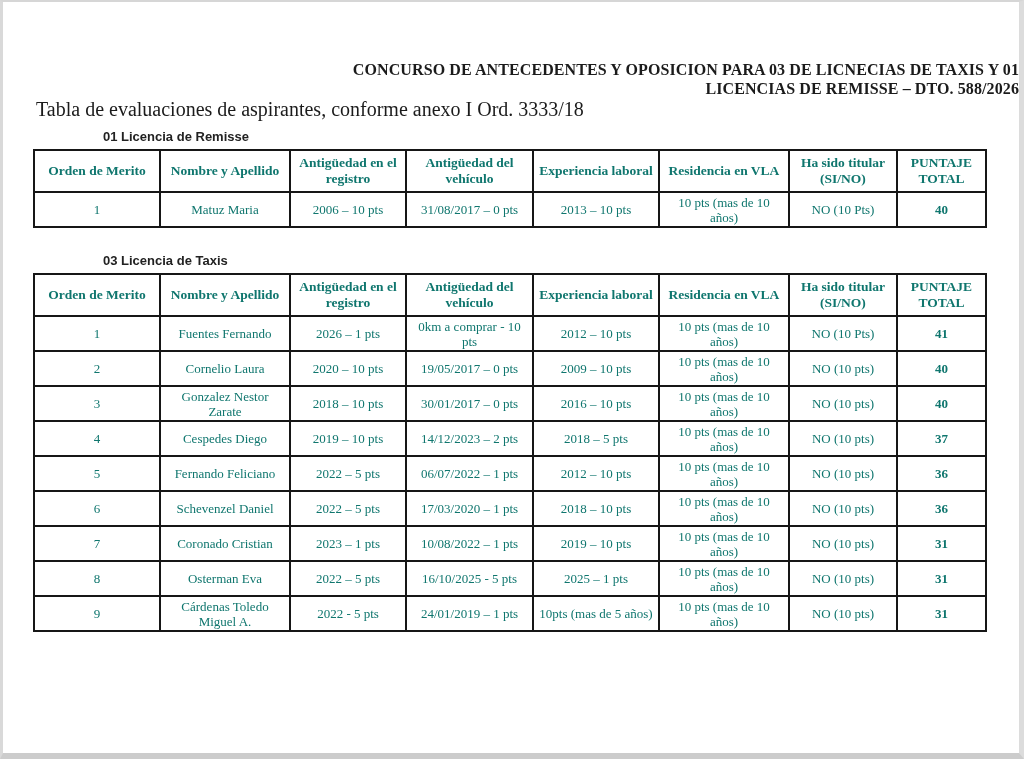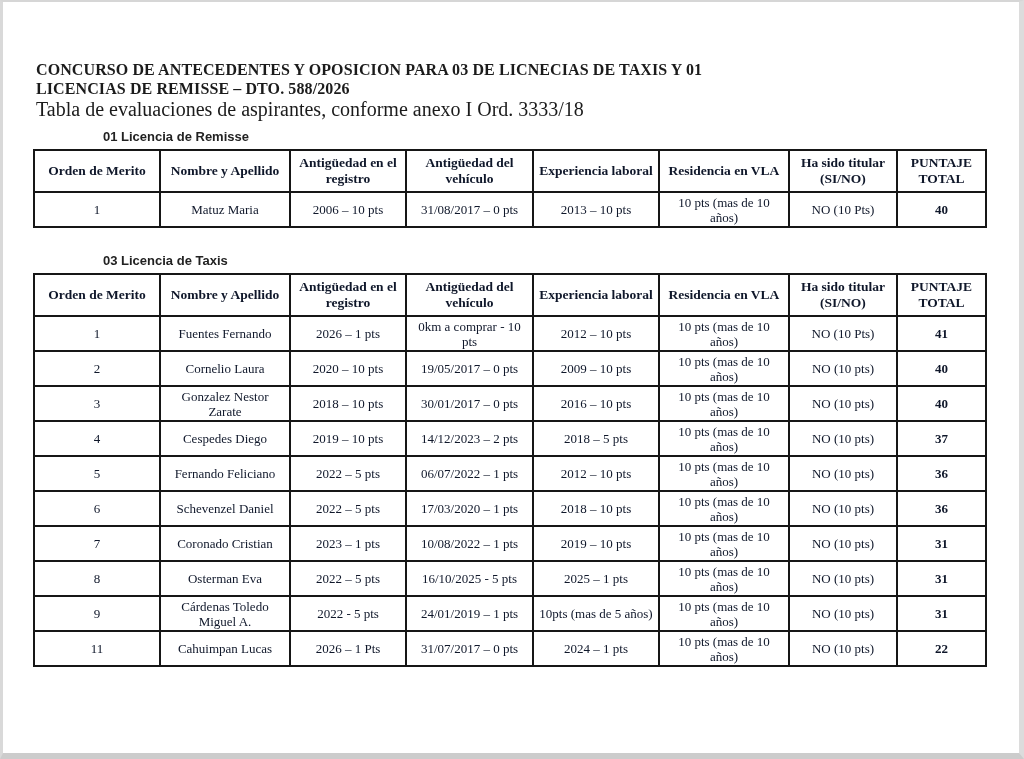--- a/index.html
+++ b/index.html
@@ -18,41 +18,42 @@
     color: #1b1b1b;
   }
   .content { padding: 58px 0 0 30px; }
   .doc-title {
     margin: 0 0 0 3px;
     font-family: "Liberation Serif", serif;
     font-weight: bold;
     font-size: 16px;
     line-height: 19px;
     letter-spacing: 0.1px;
+    text-align: right;
   }
   .title-line { display: block; }
   .doc-subtitle {
     margin: 3px 0 0 3px;
     font-size: 20px;
     line-height: 17px;
   }
   .section-heading {
     font-family: Liberation Sans, sans-serif;
     font-weight: bold;
     font-size: 13px;
     color: #222222;
     margin: 11px 0 5px 70px;
   }
   .section-taxis .section-heading { margin-top: 25px; }
   table.eval-table {
     border-collapse: collapse;
     table-layout: fixed;
     width: 952px;
     font-family: "Liberation Serif", serif;
-    color: #0f172a;
+    color: #0f766e;
   }
   table.eval-table th, table.eval-table td {
     border: 2px solid #161616;
     text-align: center;
     vertical-align: middle;
     padding: 1px 4px;
     overflow: hidden;
   }
   table.eval-table th {
     font-size: 13.5px;
@@ -229,28 +230,18 @@
             <tr>
               <td class="cell-0">9</td>
               <td class="cell-1">Cárdenas Toledo Miguel A.</td>
               <td class="cell-2">2022 - 5 pts</td>
               <td class="cell-3">24/01/2019 – 1 pts</td>
               <td class="cell-4">10pts (mas de 5 años)</td>
               <td class="cell-5">10 pts (mas de 10 años)</td>
               <td class="cell-6">NO (10 pts)</td>
               <td class="cell-7">31</td>
             </tr>
-            <tr>
-              <td class="cell-0">11</td>
-              <td class="cell-1">Cahuimpan Lucas</td>
-              <td class="cell-2">2026 – 1 Pts</td>
-              <td class="cell-3">31/07/2017 – 0 pts</td>
-              <td class="cell-4">2024 – 1 pts</td>
-              <td class="cell-5">10 pts (mas de 10 años)</td>
-              <td class="cell-6">NO (10 pts)</td>
-              <td class="cell-7">22</td>
-            </tr>
           </tbody>
         </table>
     </div>
 
   </div>
 </div>
 
 </body></html>

